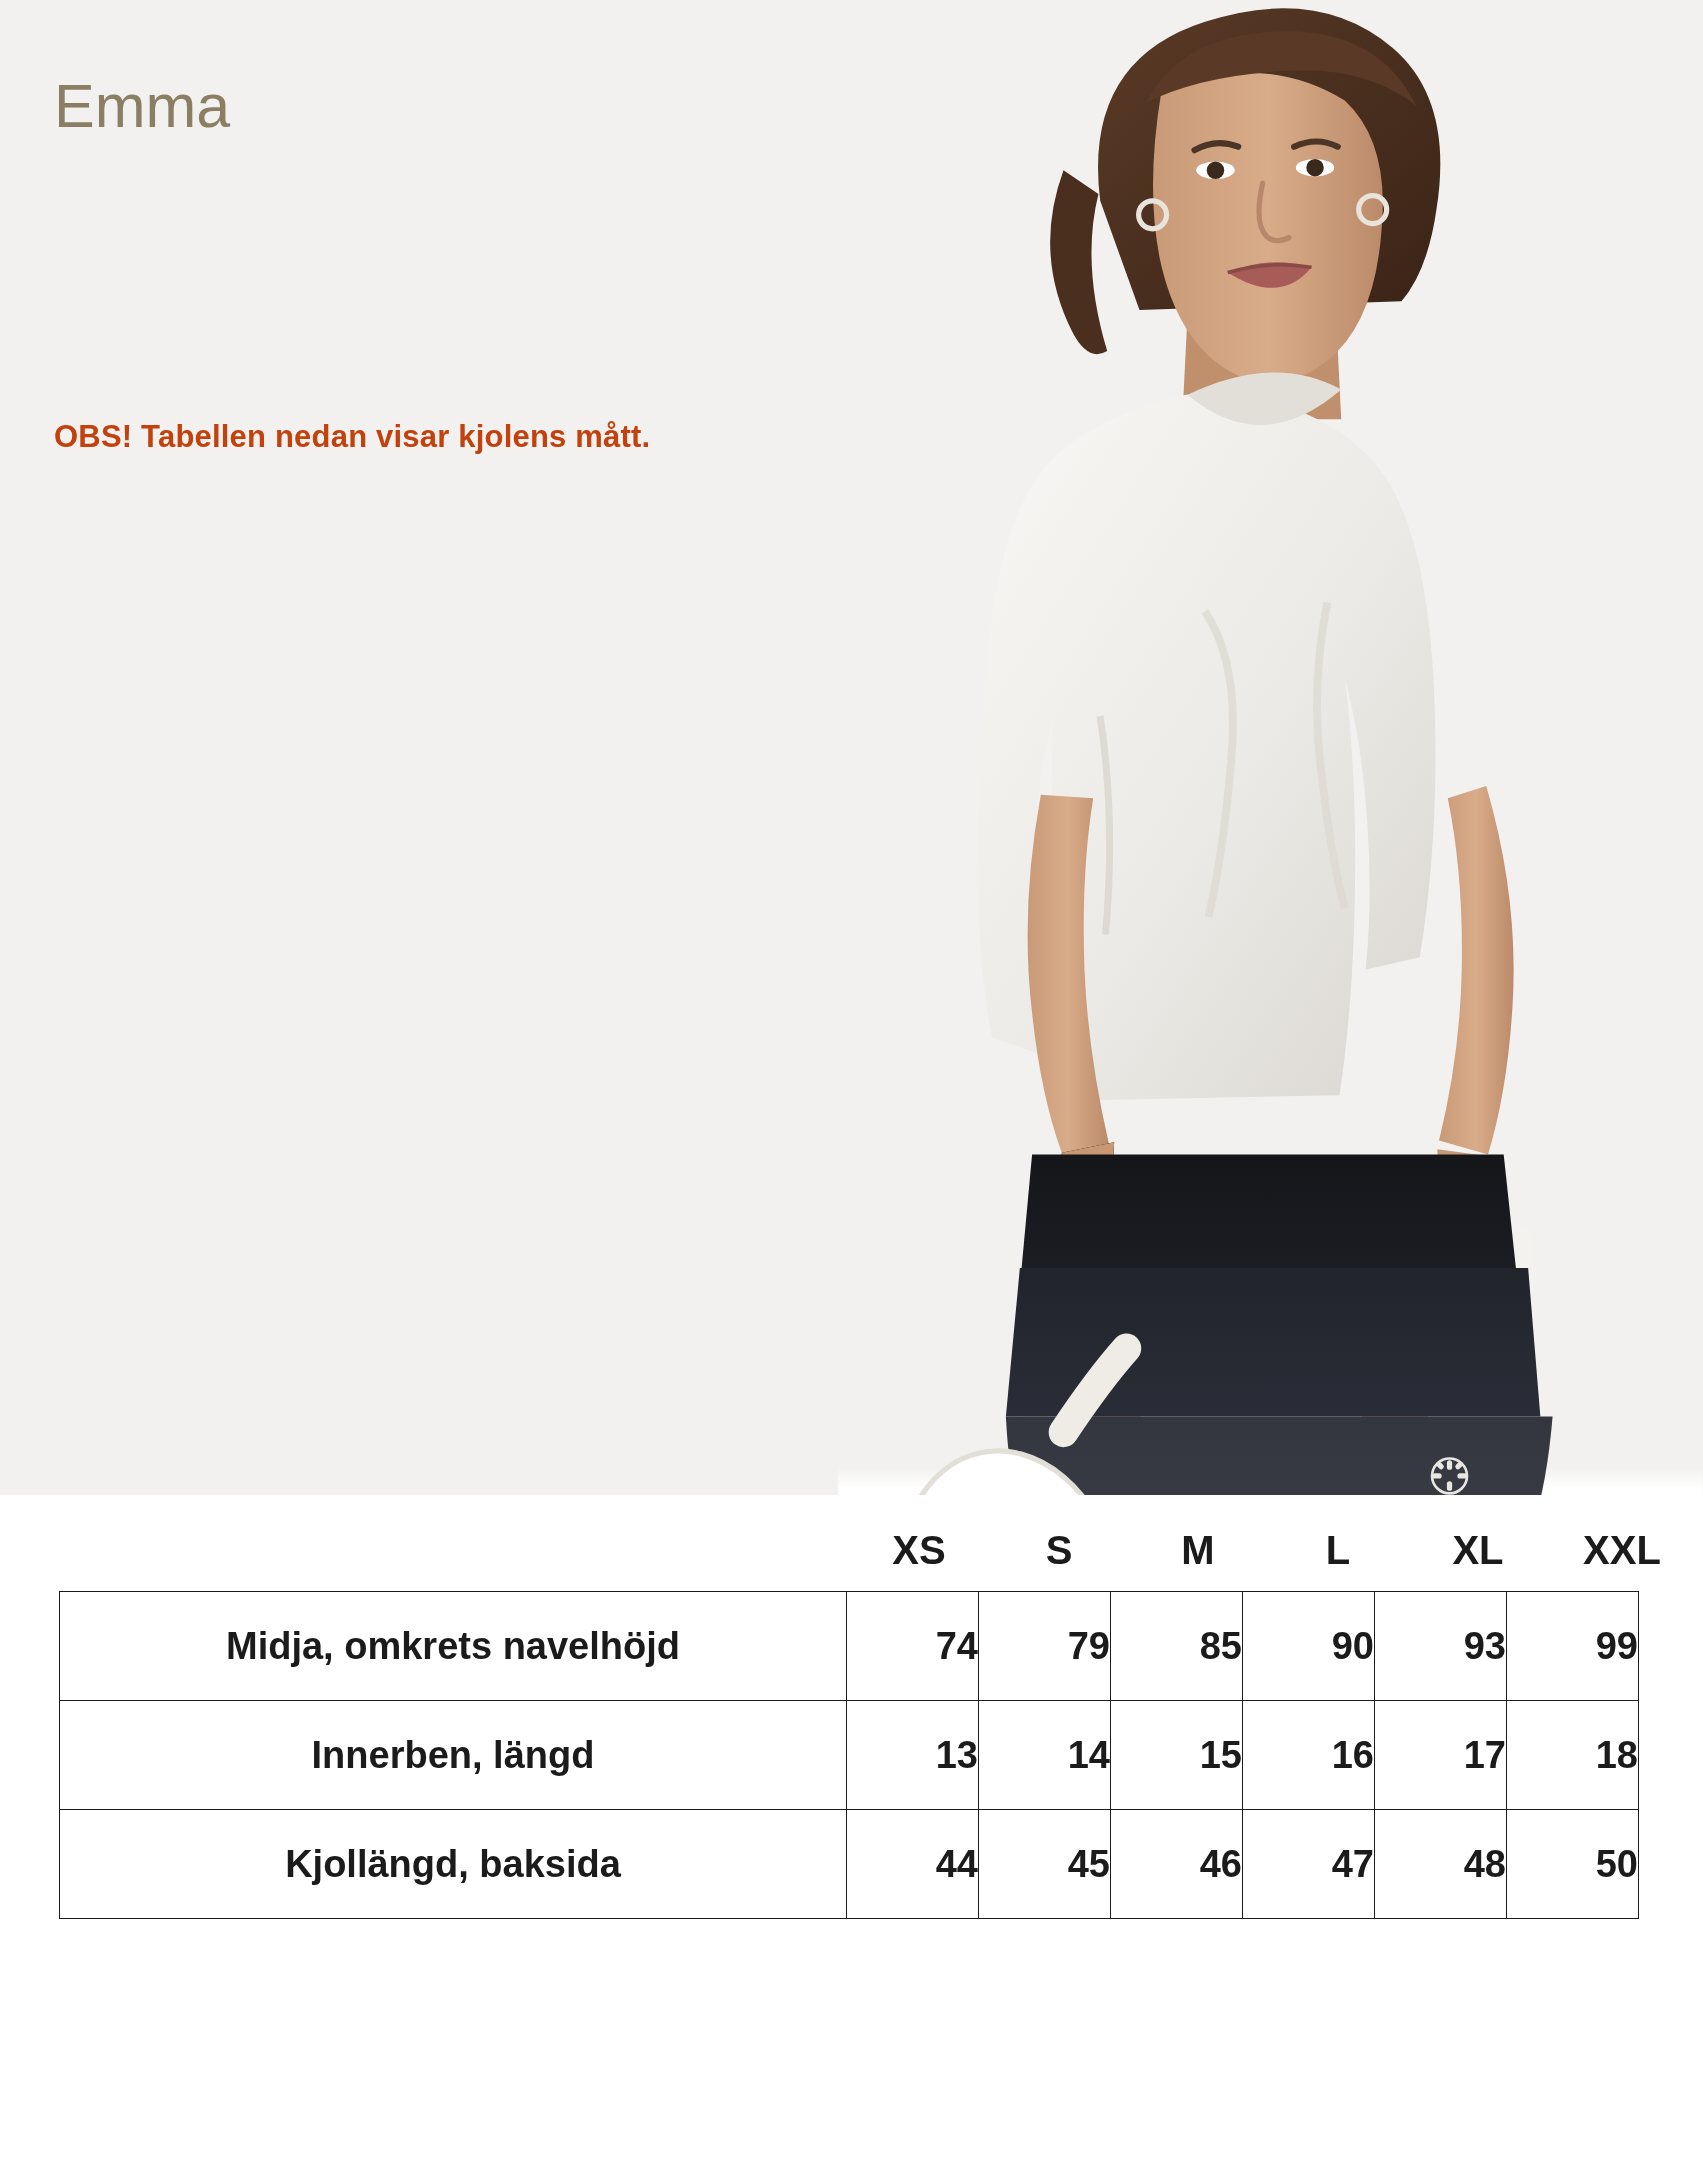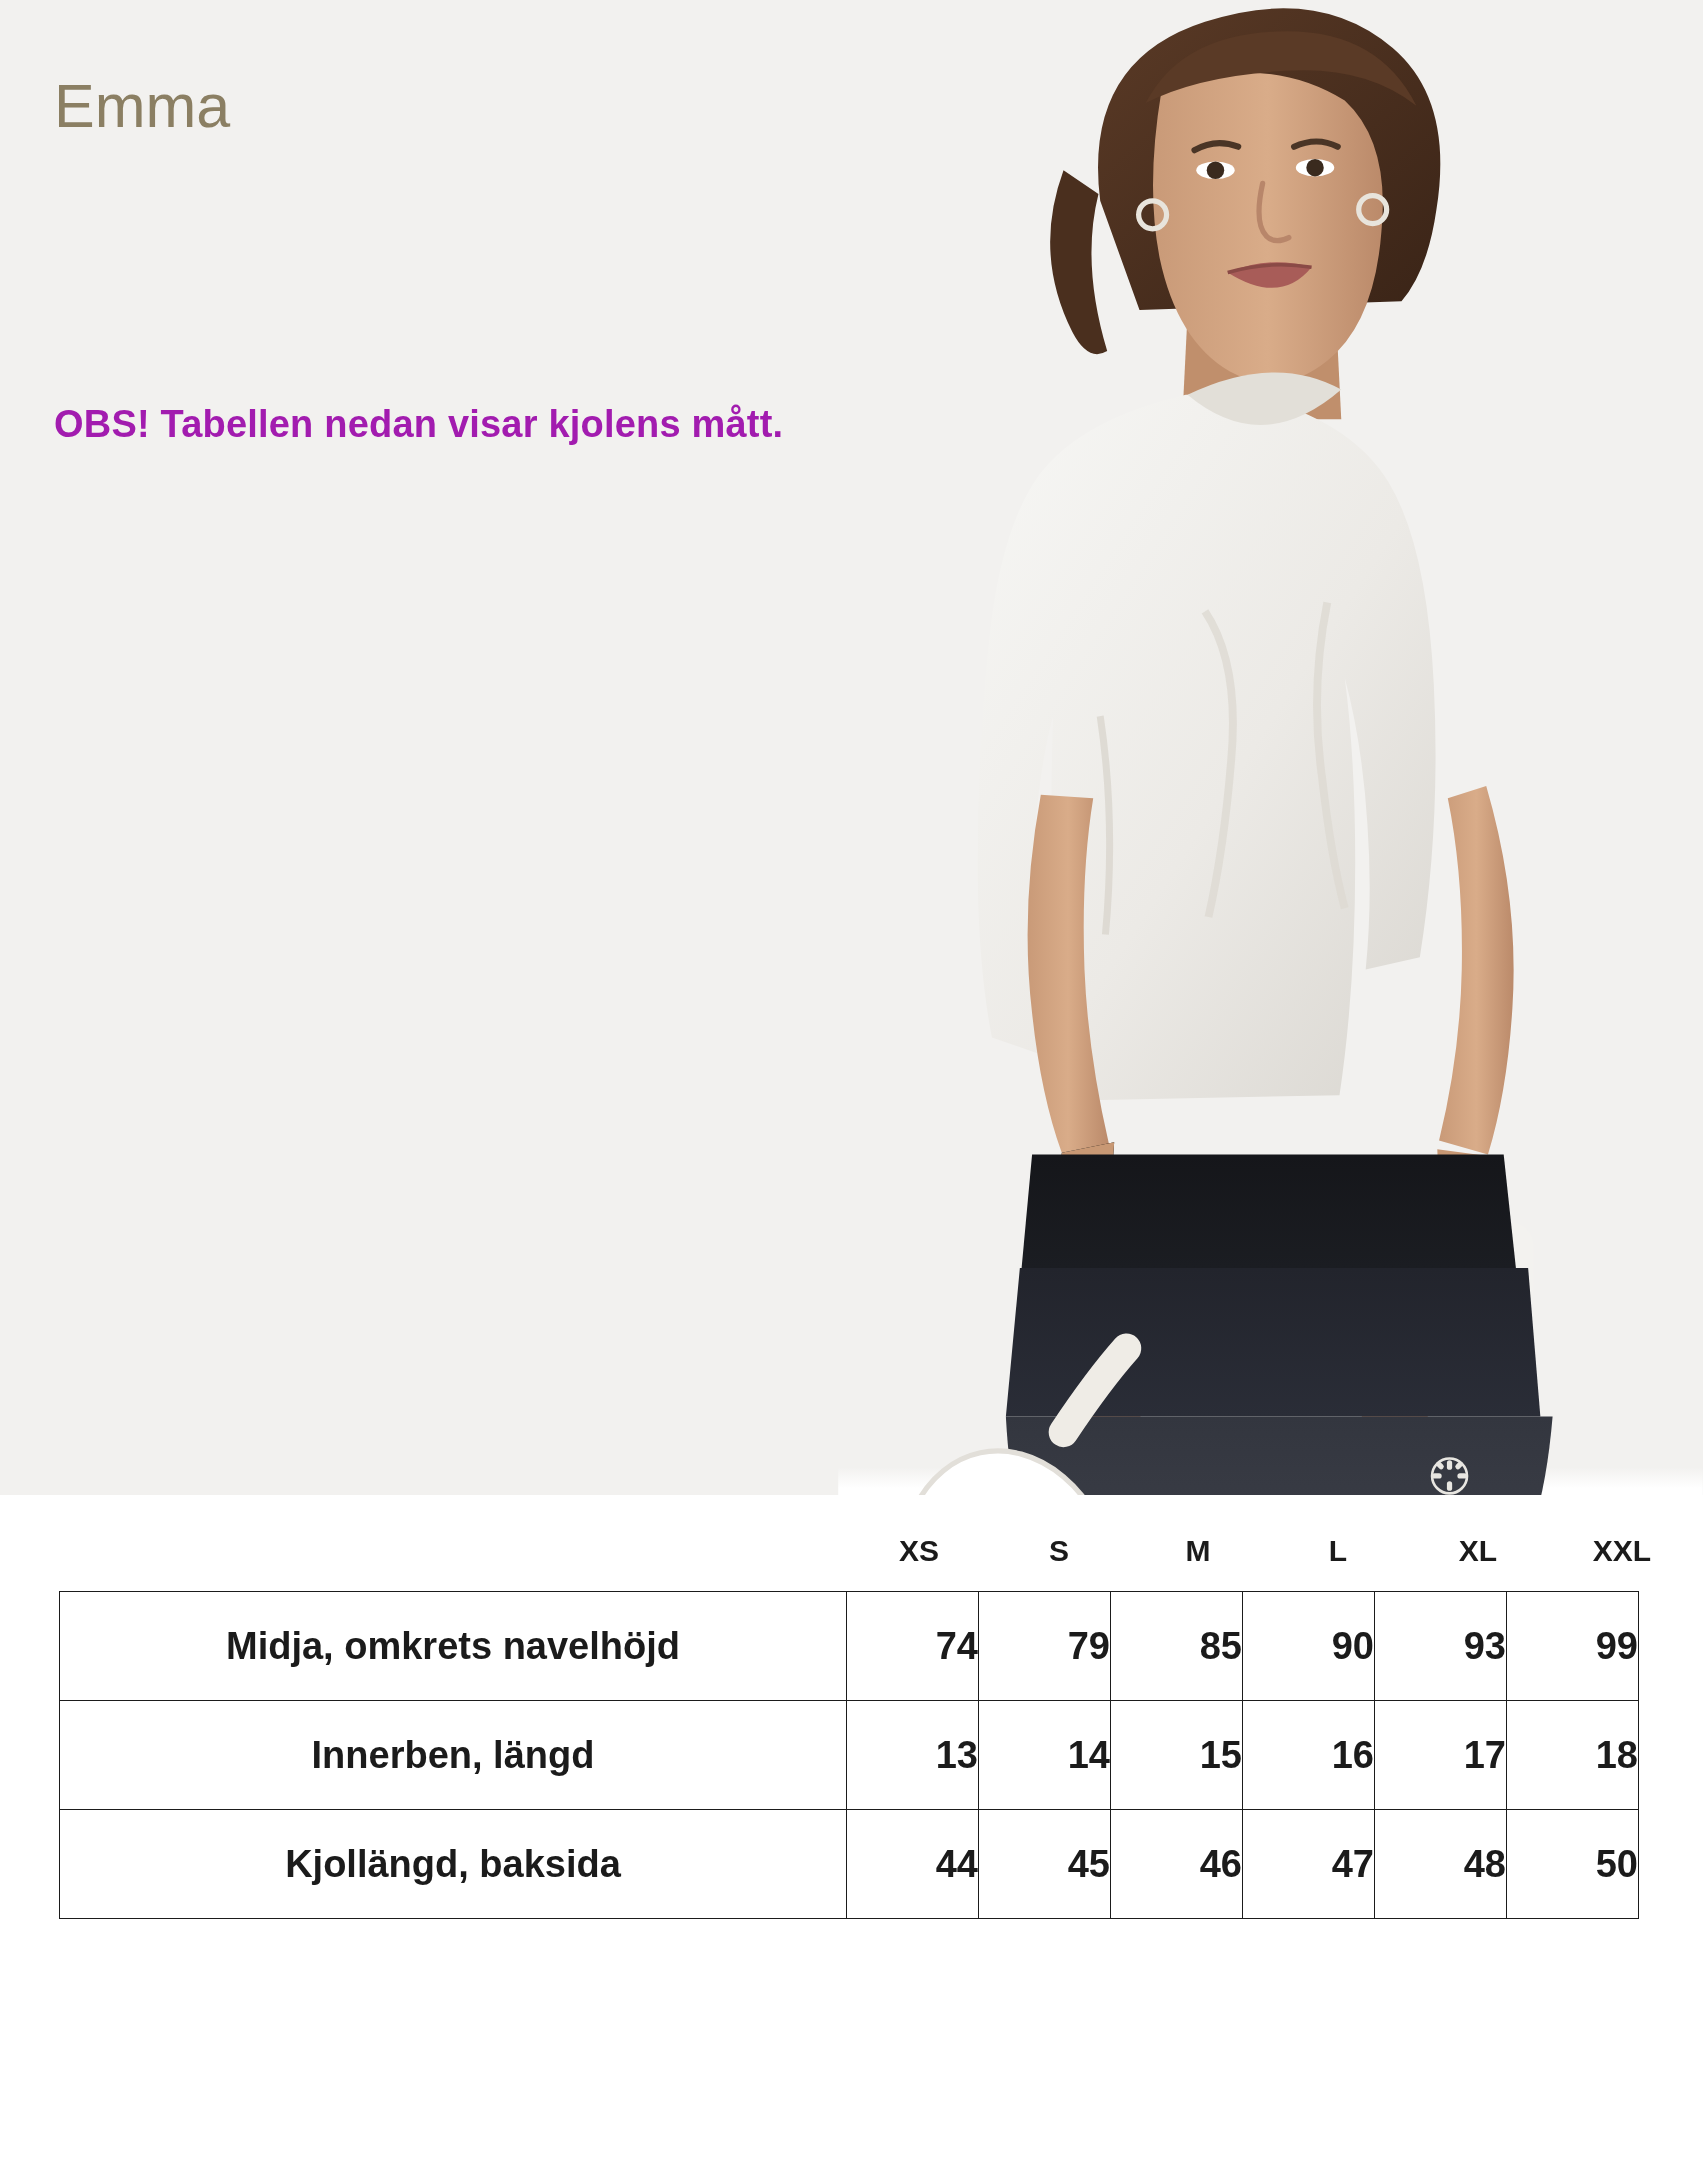--- a/index.html
+++ b/index.html
@@ -46,25 +46,25 @@
     color: #8b7f63;
     font-weight: 400;
     line-height: 1.25;
     letter-spacing: 0px;
   }
 
   
   .note-bold {
     position: absolute;
     left: 54px;
-    top: 399px;
+    top: 416px;
     width: 769px;
-    font-size: 38px;
+    font-size: 31px;
     font-weight: bold;
-    color: #a21caf;
+    color: #c2410c;
     line-height: 1.35;
     letter-spacing: 0.2px;
   }
 
   
   .note-regular {
     position: absolute;
     left: 54px;
     top: 1301px;
     width: 882px;
@@ -100,21 +100,21 @@
     position: absolute;
     left: 54px;
     top: 1520px;
     width: 1598px;
     height: 61px;
   }
   .size-header .cell {
     position: absolute;
     top: 0;
     text-align: center;
-    font-size: 30px;
+    font-size: 40px;
     font-weight: bold;
     color: #1b1b1b;
     line-height: 61px;
   }
 
   
   .grid {
     position: absolute;
     left: 59px;
     top: 1591px;

